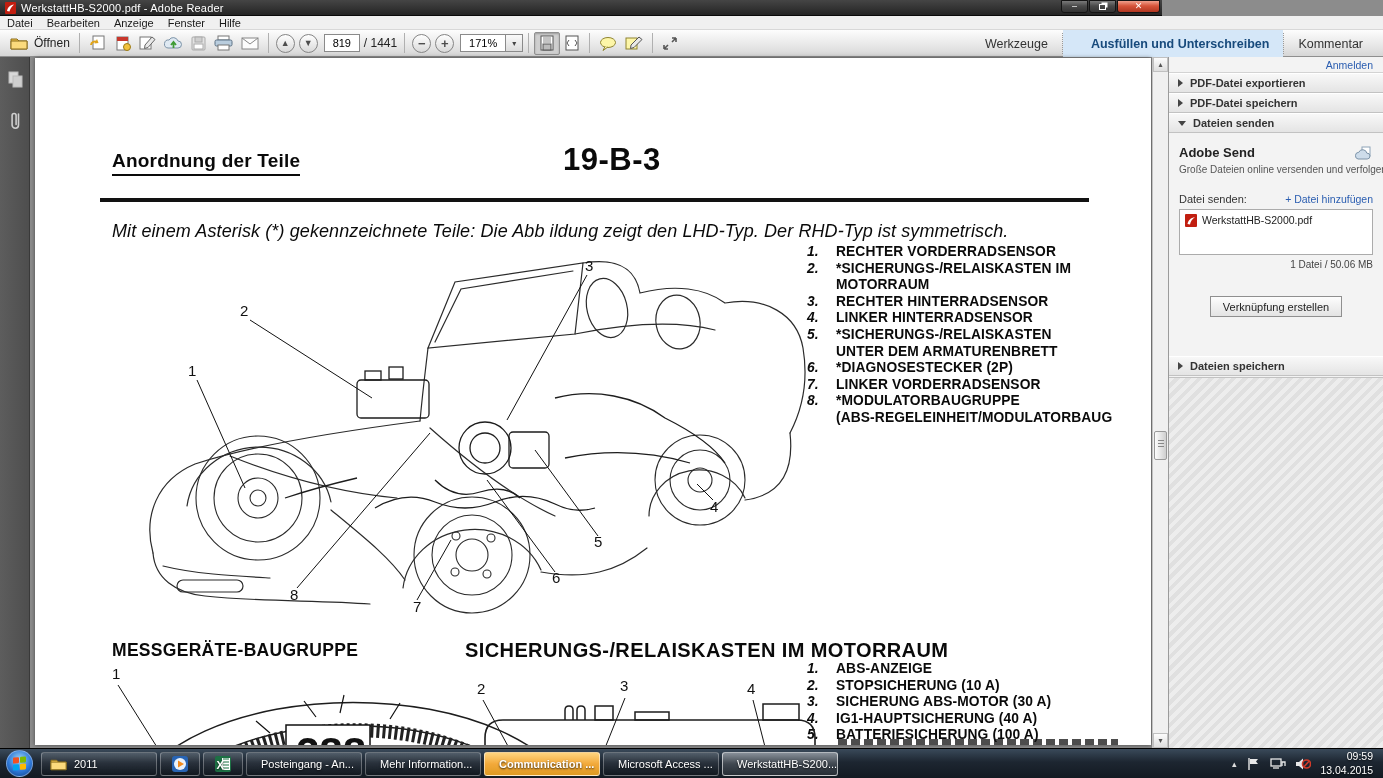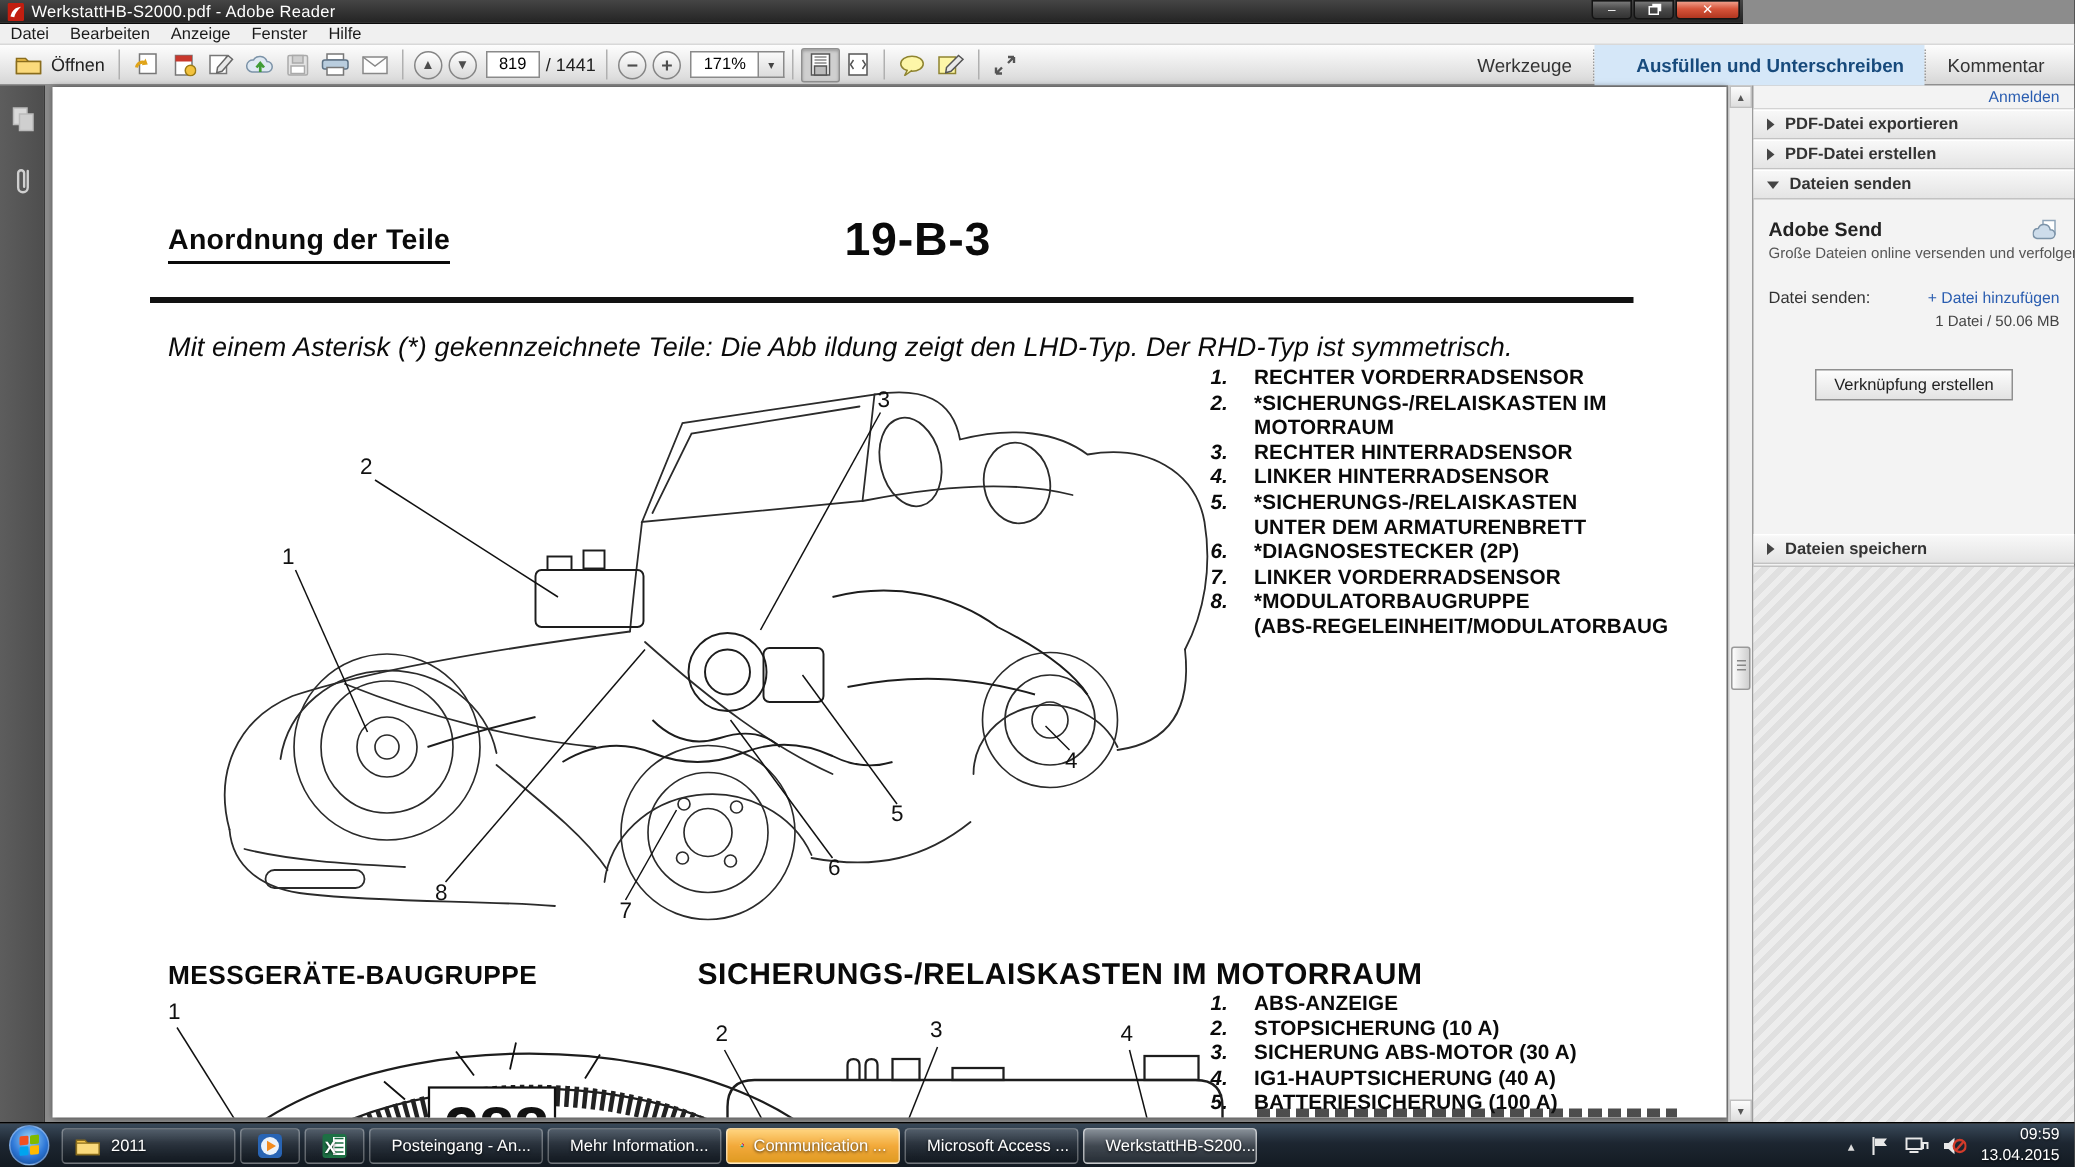--- a/index.html
+++ b/index.html
@@ -84,21 +84,21 @@
   #panel-hatch { position:absolute; left:0; right:0; top:320px; bottom:0; background:repeating-linear-gradient(135deg,#ededed 0 4px,#e0e0e0 4px 8px); border-top:1px solid #c2c2c2; }
   #sec-save { position:absolute; left:0; right:0; top:299px; }
 
   
   #taskbar { left:0; top:748px; width:1383px; height:30px; background:linear-gradient(#3a4a5a,#1d2631 45%,#131a22); border-top:1px solid #000; display:flex; align-items:center; }
   #startorb { width:27px; height:27px; border-radius:50%; margin:0 8px 0 6px; background:radial-gradient(circle at 50% 35%,#9fd9f7,#2f78d8 55%,#0b3f85); border:1px solid rgba(255,255,255,.35); display:flex; align-items:center; justify-content:center; }
   .orbflag { width:13px; height:13px; display:grid; grid-template-columns:6px 6px; grid-template-rows:6px 6px; gap:1px; transform:skewY(-6deg); }
   .orbflag i { border-radius:1px; display:block; }
   .task-btn { height:24px; margin-right:3px; border:1px solid rgba(255,255,255,.3); border-radius:3px; display:flex; align-items:center; padding:0 8px; gap:6px; color:#fff; font-size:11px; text-shadow:0 1px 2px rgba(0,0,0,.8); background:linear-gradient(rgba(255,255,255,.16),rgba(255,255,255,.05) 50%,rgba(0,0,0,.14)); white-space:nowrap; }
   .task-btn.icononly { padding:0 10px; }
-  .task-btn.attention { background:linear-gradient(#ffd47e,#f2a93a 50%,#df9a22); border-color:rgba(255,255,255,.55); }
+  .task-btn.attention { background:linear-gradient(#ffd47e,#f2a93a 50%,#df9a22); border-color:rgba(255,255,255,.55);font-weight:bold; }
   .task-btn.active { background:linear-gradient(rgba(255,255,255,.42),rgba(255,255,255,.16) 50%,rgba(255,255,255,.08)); border-color:rgba(255,255,255,.6); }
   .wide { width:116px; }
   #tray { margin-left:auto; display:flex; align-items:center; gap:9px; padding-right:10px; color:#fff; }
   #tray-chevron { font-size:9px; color:#ddd; }
   #clock { text-align:right; font-size:10.5px; line-height:1.25; text-shadow:0 1px 2px rgba(0,0,0,.8); }
   .tico { width:16px; height:16px; display:flex; align-items:center; justify-content:center; }
 </style>
 </head>
 <body>
 
@@ -451,38 +451,45 @@
   <div class="abs" id="rightpanel">
     <div id="signin-row">
         <span>Anmelden</span>
       </div>
     <div class="section-bar">
         <span class="tri-right"></span>
         <span>PDF-Datei exportieren</span>
       </div>
     <div class="section-bar">
         <span class="tri-right"></span>
-        <span>PDF-Datei erstellen</span>
+        <span>PDF-Datei speichern</span>
       </div>
     <div class="section-bar">
         <span class="tri-down"></span>
         <span>Dateien senden</span>
       </div>
     <div id="send-content">
       <div style="display:flex;justify-content:space-between;align-items:center;">
         <span id="adobe-send-title">Adobe Send</span>
         <svg width="18" height="14" viewBox="0 0 18 14">
             <rect x="7" y="1" width="8" height="9" fill="#fff" stroke="#8ea4b8"></rect>
             <path d="M3 13 a3.4 3.4 0 0 1 .8 -6.7 a4.2 4.2 0 0 1 8 .8 a2.9 2.9 0 0 1 .4 5.9z" fill="#cddcea" stroke="#7c93a8"></path>
           </svg>
       </div>
       <div id="send-desc">Große Dateien online versenden und verfolgen.</div>
       <div id="send-row2">
         <span>Datei senden:</span>
         <span id="add-file">+ Datei hinzufügen</span>
+      </div>
+      <div id="file-box">
+        <svg width="12" height="13" viewBox="0 0 12 13" style="flex:none">
+            <rect x="0" y="0" width="12" height="13" rx="1" fill="#c11e10"></rect>
+            <path d="M2.5 10 C3.5 6,5.5 4,10 3 C7 5.5,5.5 7.5,5 10.5 Z" fill="#fff"></path>
+          </svg>
+        <span>WerkstattHB-S2000.pdf</span>
       </div>
       <div id="file-size">1 Datei / 50.06 MB</div>
       <button id="link-btn">Verknüpfung erstellen</button>
     </div>
     <div class="section-bar" id="sec-save">
         <span class="tri-right"></span>
         <span>Dateien speichern</span>
       </div>
     <div id="panel-hatch"></div>
   </div>

